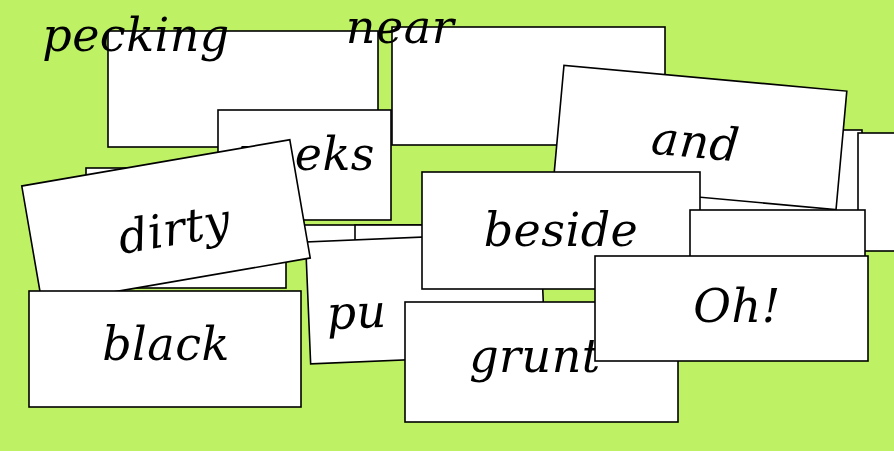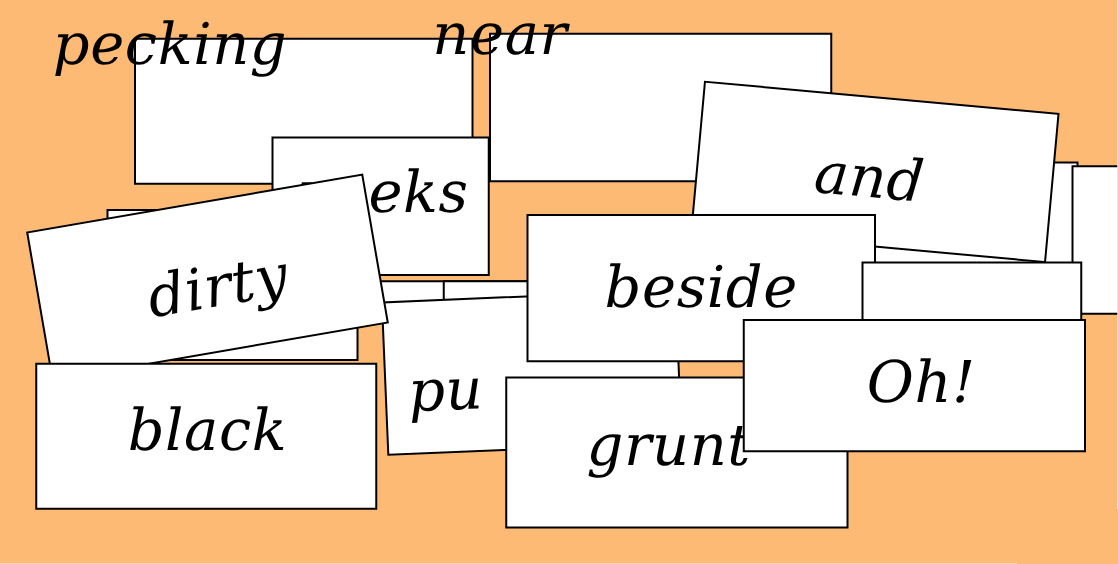--- a/index.html
+++ b/index.html
@@ -5,21 +5,21 @@
 <style>
   html, body {
     margin: 0;
     padding: 0;
     background: #ffffff;
   }
   #stage {
     position: relative;
     width: 894px;
     height: 451px;
-    background: #fdba74;
+    background: #bef264;
     overflow: hidden;
     font-family: "Liberation Serif", serif;
   }
   #cards-svg {
     position: absolute;
     left: 0;
     top: 0;
     width: 894px;
     height: 451px;
   }

